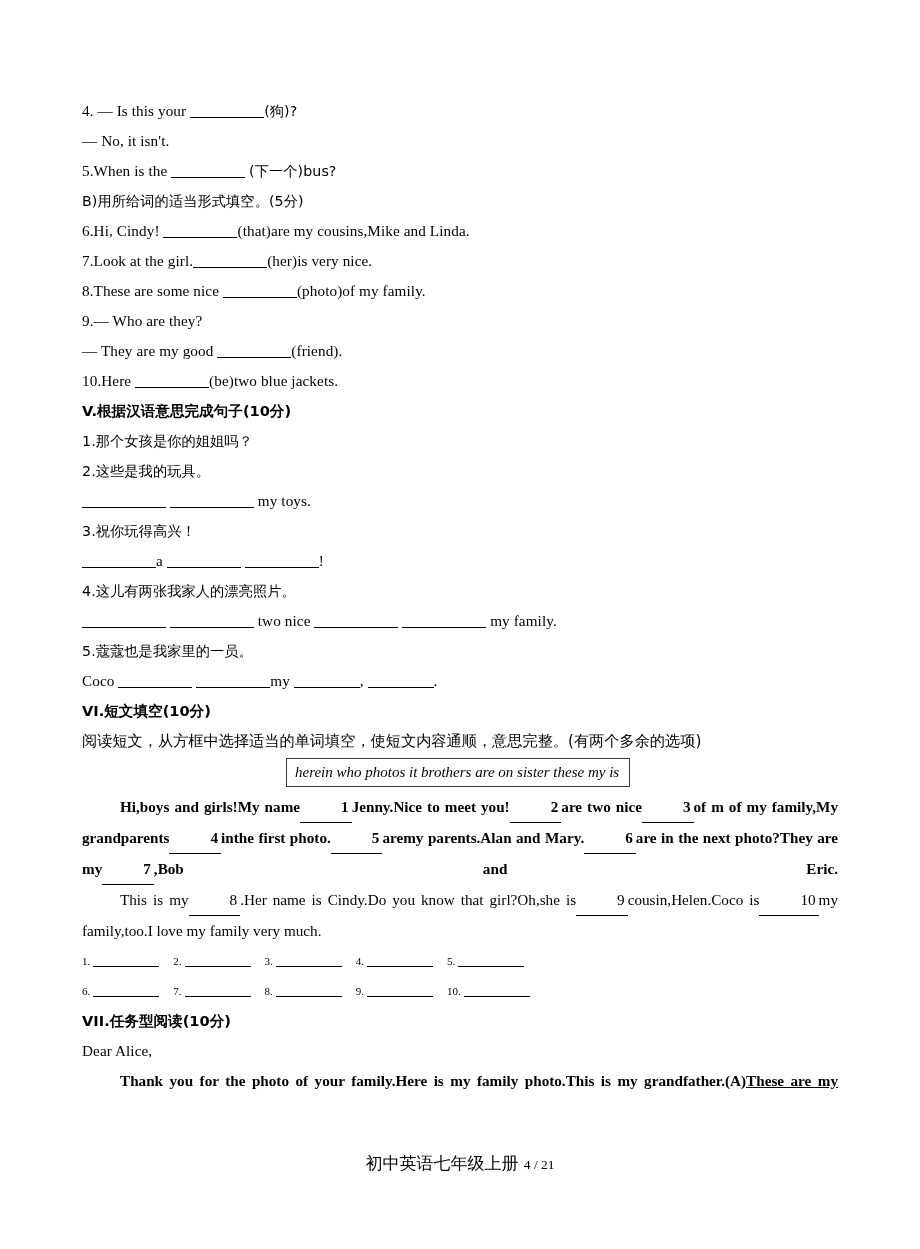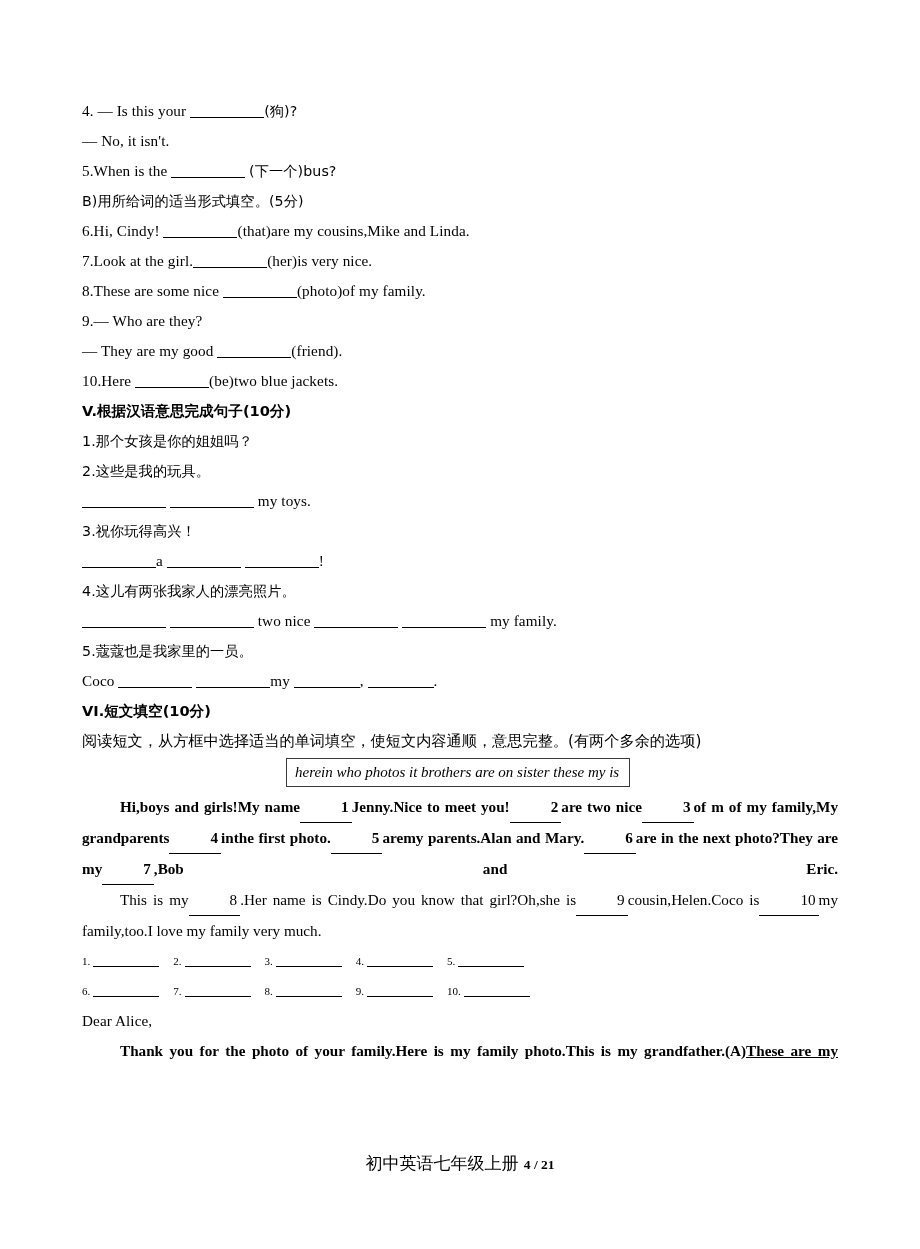--- a/index.html
+++ b/index.html
@@ -109,21 +109,21 @@
   .footer {
     position: absolute;
     left: 0;
     top: 1152px;
     width: 920px;
     text-align: center;
     font-size: 13.5px;
     white-space: nowrap;
   }
   .footer .cn { font-size: 17px; }
-  .footer b { font-weight: bold; }
+  .footer b { font-weight: normal; }
 </style>
 </head>
 <body>
 
 <div class="page">
   <div class="body-area">
 
     <div class="line">
       <span>4. — Is this your </span><span class="blank b-lg"></span><span class="cn">(狗)?</span>
     </div>
@@ -199,20 +199,23 @@
     <div class="para"><span>This is my</span><span class="nblank">8</span><span>.Her name is Cindy.Do you know that girl?Oh,she is</span><span class="nblank">9</span><span>cousin,Helen.Coco is</span><span class="nblank">10</span><span>my family,too.I love my family very much.</span></div>
 
     <div class="ans-row">
       <span>1.</span><span class="blank b-md"></span><span>2.</span><span class="blank b-md"></span><span>3.</span><span class="blank b-md"></span><span>4.</span><span class="blank b-md"></span><span>5.</span><span class="blank b-md"></span>
     </div>
 
     <div class="ans-row">
       <span>6.</span><span class="blank b-md"></span><span>7.</span><span class="blank b-md"></span><span>8.</span><span class="blank b-md"></span><span>9.</span><span class="blank b-md"></span><span>10.</span><span class="blank b-md"></span>
     </div>
 
+    <div class="sec-head">
+      <span class="cn">VII.任务型阅读(10分)</span>
+    </div>
 
     <div class="line">Dear Alice,</div>
 
     <div class="para j-all"><span>Thank you for the photo of your family.Here is my family photo.This is my grandfather.(A)</span><span class="u">These are my</span></div>
 
   </div>
 
   <div class="footer">
     <span class="cn">初中英语七年级上册 </span><b>4 / 21</b>
   </div>

